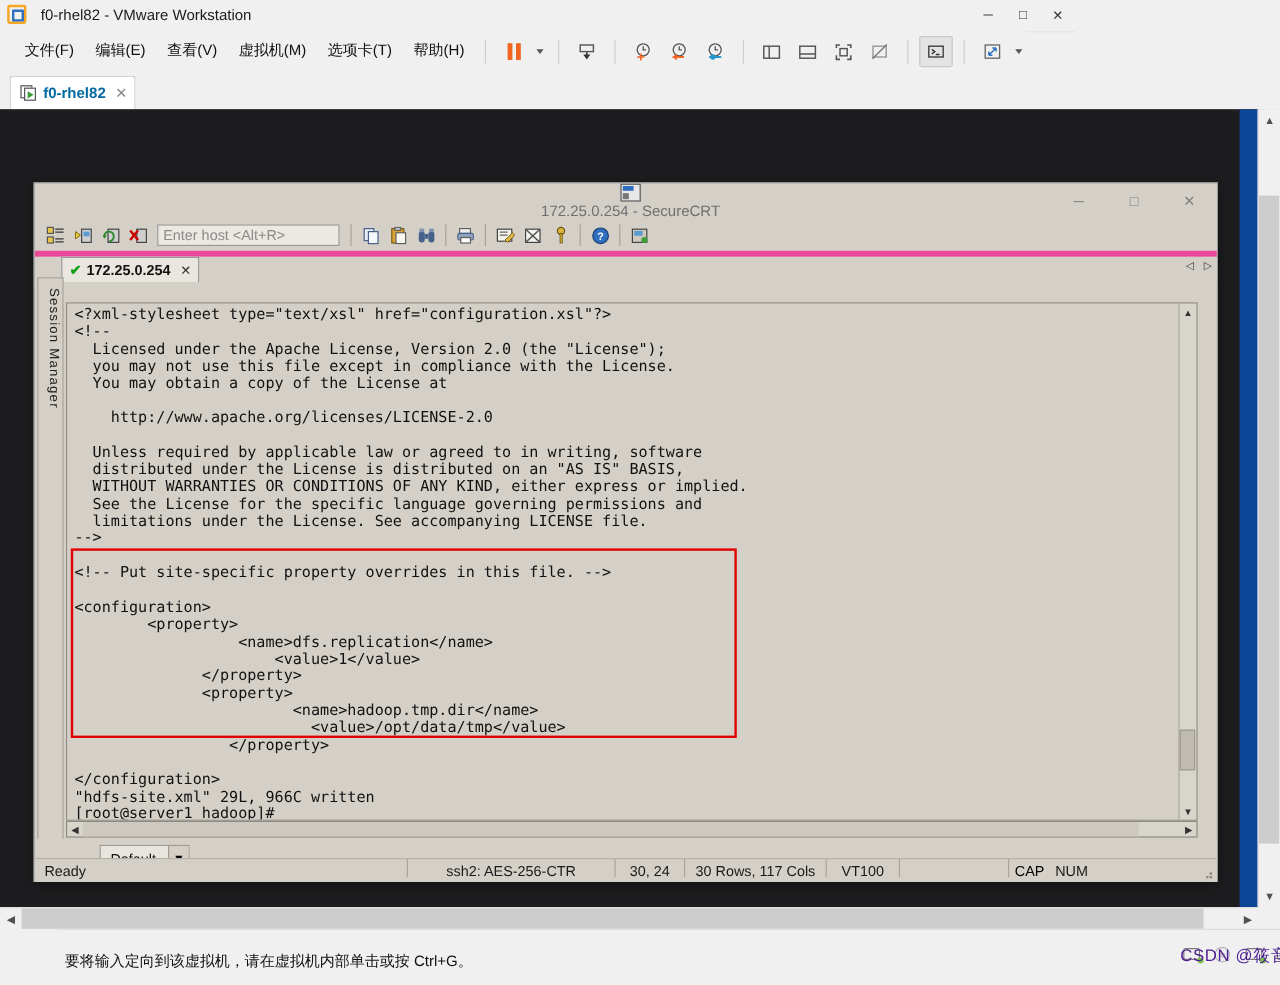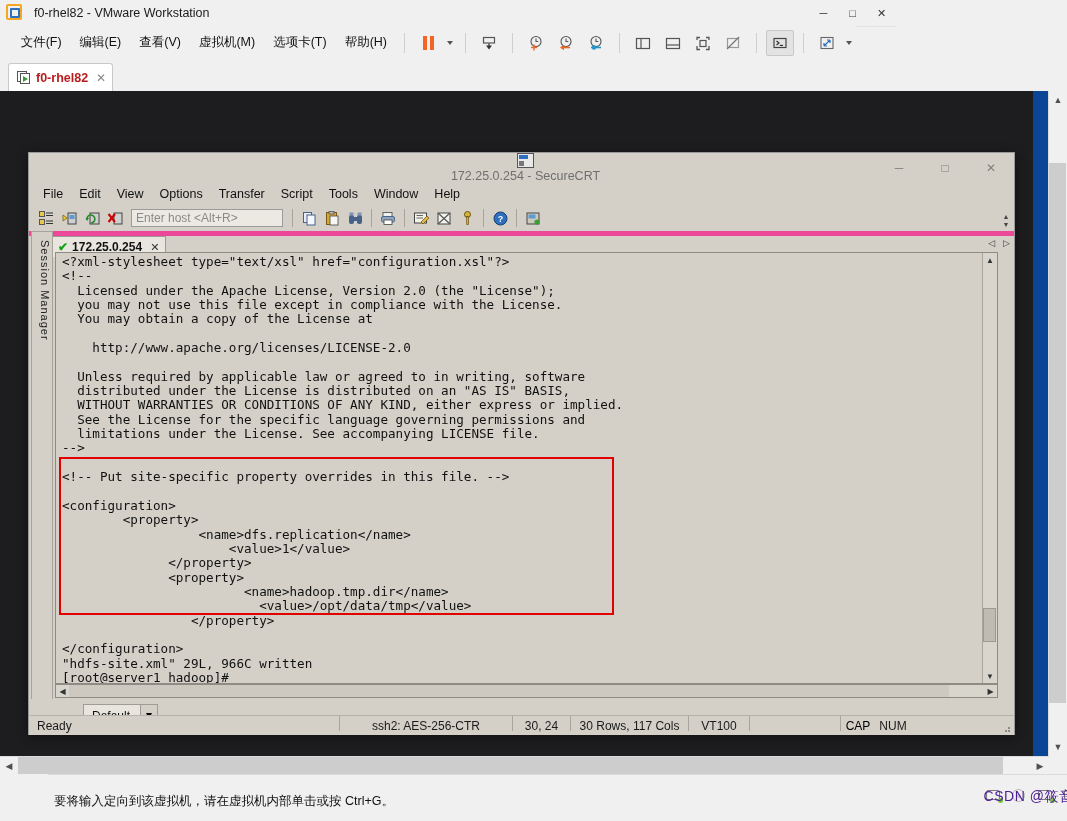--- a/index.html
+++ b/index.html
@@ -39,21 +39,21 @@
   .ico-pause i{display:block;width:4px;height:14px;background:#f26522;}
 
   
   .vm-tabstrip{position:absolute;left:0;top:59px;width:1067px;height:32px;background:#f0f0f0;border-bottom:1px solid #c9c9c9;}
   .vm-tab{position:absolute;left:8px;top:4px;height:28px;background:#fff;border:1px solid #c9c9c9;border-bottom:none;
     border-radius:3px 3px 0 0;display:flex;align-items:center;padding:0 6px 0 8px;box-sizing:border-box;}
   .vm-tab .vt-ico{width:14px;height:13px;position:relative;margin-right:5px;}
   .vm-tab .vt-ico .sq{position:absolute;left:0;top:0;width:10px;height:11px;border:1.4px solid #555;box-sizing:border-box;}
   .vm-tab .vt-ico .sq2{position:absolute;left:3px;top:2px;width:10px;height:11px;border:1.4px solid #555;background:#fff;box-sizing:border-box;}
   .vm-tab .vt-ico .play{position:absolute;left:6px;top:5px;width:0;height:0;border-left:5px solid #3a9e36;border-top:3.5px solid transparent;border-bottom:3.5px solid transparent;}
-  .vm-tab .vt-label{font-size:12.5px;font-weight:bold;color:#b91c1c;}
+  .vm-tab .vt-label{font-size:12.5px;font-weight:bold;color:#0369a1;}
   .vm-tab .vt-close{margin-left:8px;color:#888;font-size:12px;}
 
   
   .vm-console{position:absolute;left:0;top:91px;width:1049px;height:665px;background:#1d1d1f;overflow:hidden;}
   .blue-strip{position:absolute;right:0;top:0;width:16px;height:665px;background:#0b4595;}
   .rh-watermark{position:absolute;right:68px;bottom:95px;width:300px;height:80px;opacity:.20;}
   .rh-hat{position:absolute;left:8px;top:6px;width:66px;height:34px;}
   .rh-t1{position:absolute;left:84px;top:0px;font-size:27px;font-weight:bold;color:#ffffff;letter-spacing:-0.5px;white-space:nowrap;}
   .rh-t2{position:absolute;left:84px;top:31px;font-size:26px;color:#ffffff;letter-spacing:0px;white-space:nowrap;}
 
@@ -315,31 +315,20 @@
           <span class="c"></span>
       </span>
       <span class="crt-title-text">172.25.0.254 - SecureCRT</span>
       <div class="crt-wc">
         <div class="b">─</div>
         <div class="b">□</div>
         <div class="b close">✕</div>
       </div>
     </div>
 
-    <div class="crt-menubar">
-      <div class="crt-menu">File</div>
-      <div class="crt-menu">Edit</div>
-      <div class="crt-menu">View</div>
-      <div class="crt-menu">Options</div>
-      <div class="crt-menu">Transfer</div>
-      <div class="crt-menu">Script</div>
-      <div class="crt-menu">Tools</div>
-      <div class="crt-menu">Window</div>
-      <div class="crt-menu">Help</div>
-    </div>
 
     <div class="crt-toolbar">
       <div class="ctb">
         <svg width="17" height="17" viewBox="0 0 17 17">
           <rect x="1.5" y="1.5" width="5" height="5" fill="#e8c84a" stroke="#555" stroke-width="1"></rect>
           <rect x="1.5" y="9.5" width="5" height="5" fill="#e8c84a" stroke="#555" stroke-width="1"></rect>
           <line x1="8" y1="3" x2="15" y2="3" stroke="#333" stroke-width="1"></line>
           <line x1="8" y1="5.5" x2="15" y2="5.5" stroke="#333" stroke-width="1"></line>
           <line x1="8" y1="11" x2="15" y2="11" stroke="#333" stroke-width="1"></line>
           <line x1="8" y1="13.5" x2="15" y2="13.5" stroke="#333" stroke-width="1"></line>

